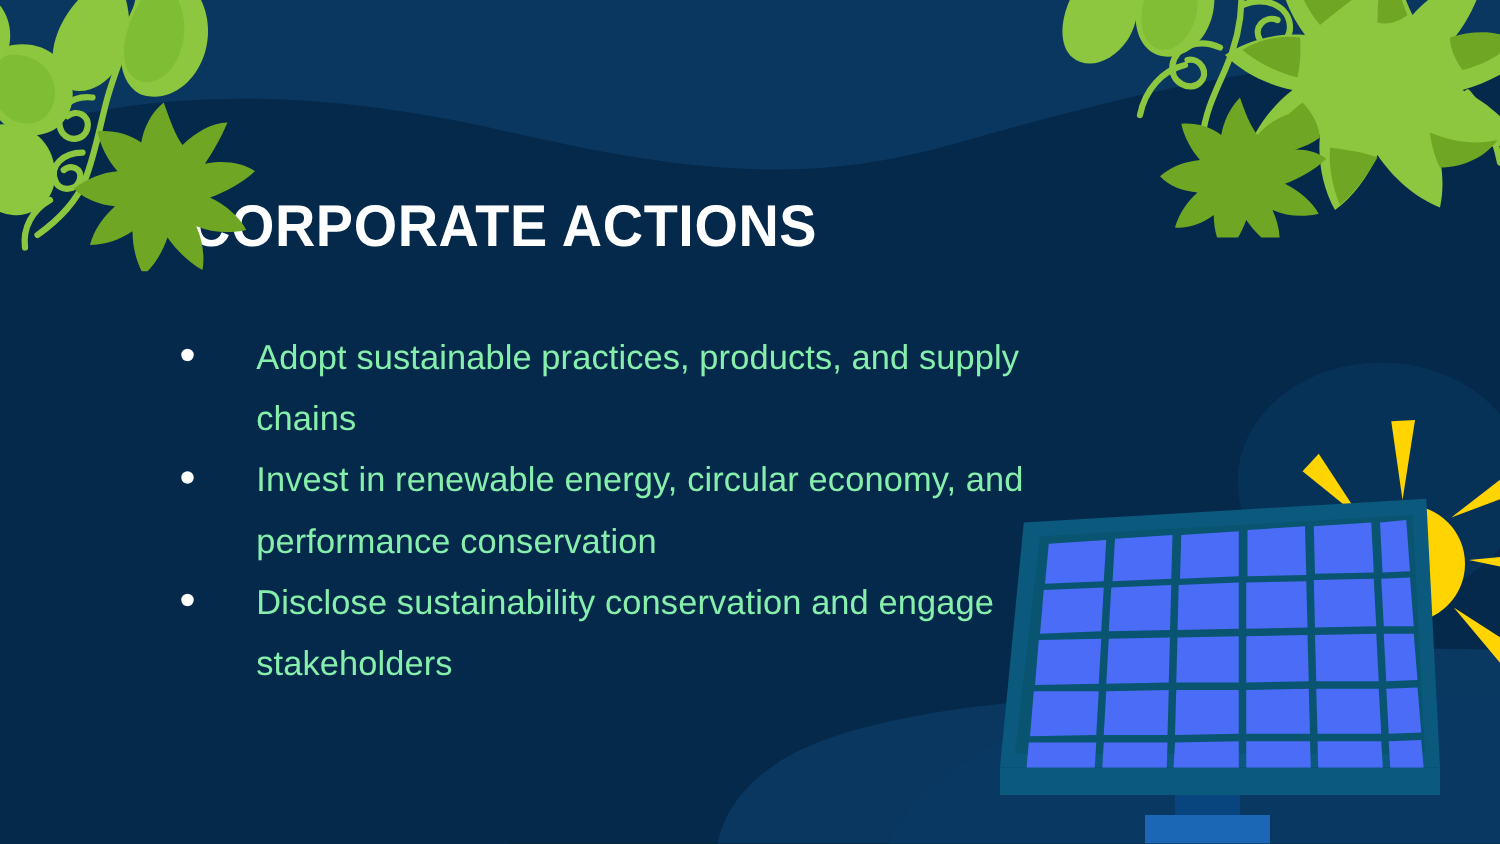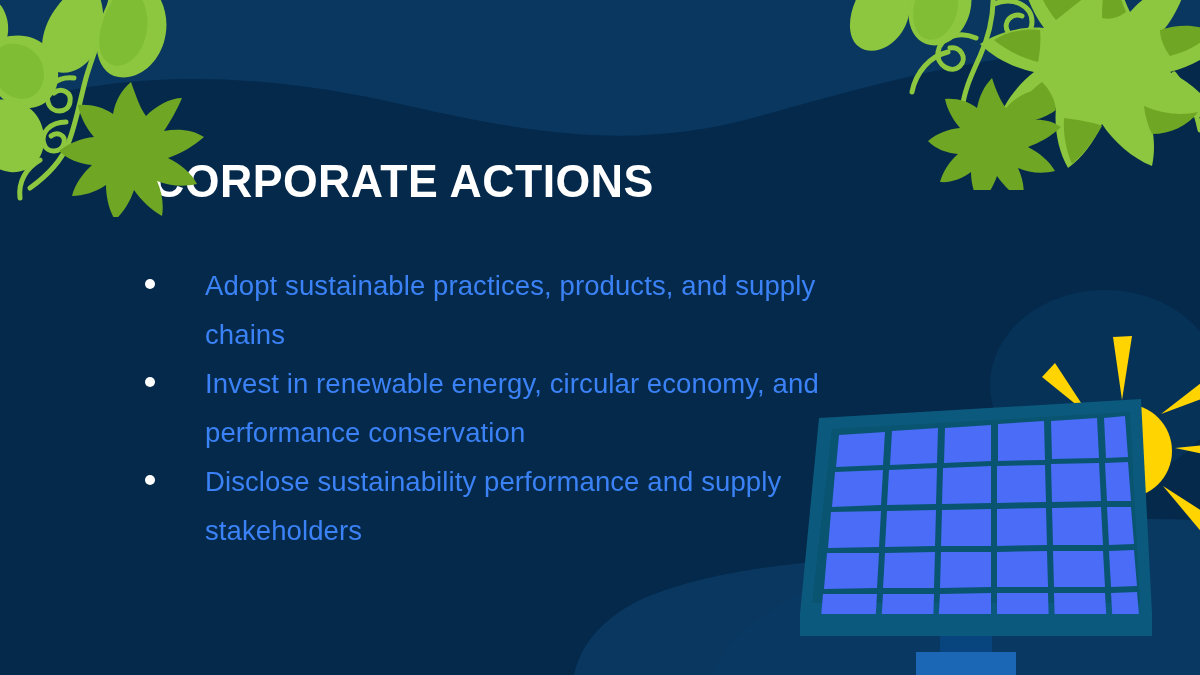--- a/index.html
+++ b/index.html
@@ -61,21 +61,21 @@
     height: 10px;
     border-radius: 50%;
     background: #FFFFFF;
     margin-top: 17px;
     margin-left: 11px;
     margin-right: 0;
   }
   .bullet-text {
     flex: 1 1 auto;
     margin-left: 50px;
-    color: #3b82f6;
+    color: #86efac;
     font-size: 27.5px;
     line-height: 48.5px;
     font-weight: 400;
     letter-spacing: 0.1px;
     font-family: "Liberation Sans", sans-serif;
   }
 
   
   #illustration {
     position: absolute;
@@ -134,21 +134,21 @@
       <span class="bullet-text">Adopt sustainable practices, products, and supply chains</span>
     </div>
 
     <div class="bullet-row">
       <span class="bullet-dot"></span>
       <span class="bullet-text">Invest in renewable energy, circular economy, and performance conservation</span>
     </div>
 
     <div class="bullet-row">
       <span class="bullet-dot"></span>
-      <span class="bullet-text">Disclose sustainability performance and supply stakeholders</span>
+      <span class="bullet-text">Disclose sustainability conservation and engage stakeholders</span>
     </div>
 
   </div>
 
   <svg id="illustration" viewBox="0 0 420 355" aria-hidden="true">
 
     <g>
 
       <g fill="#FFD400">
         <path d="M342,80 L333,17 L352,16 Z"></path>

